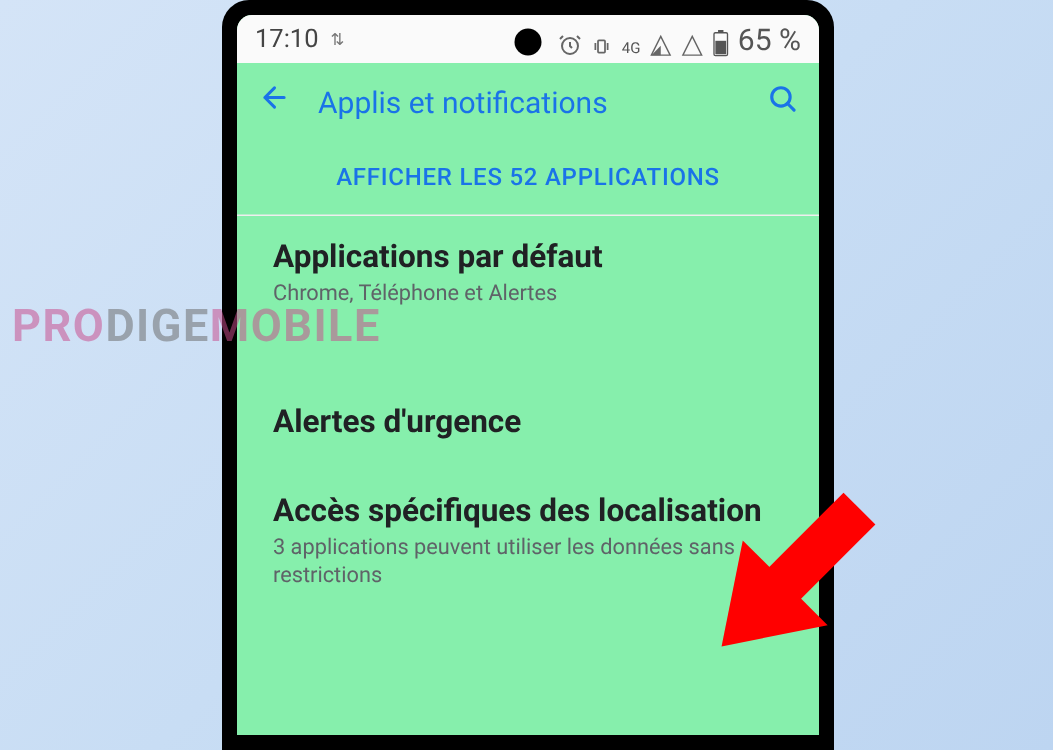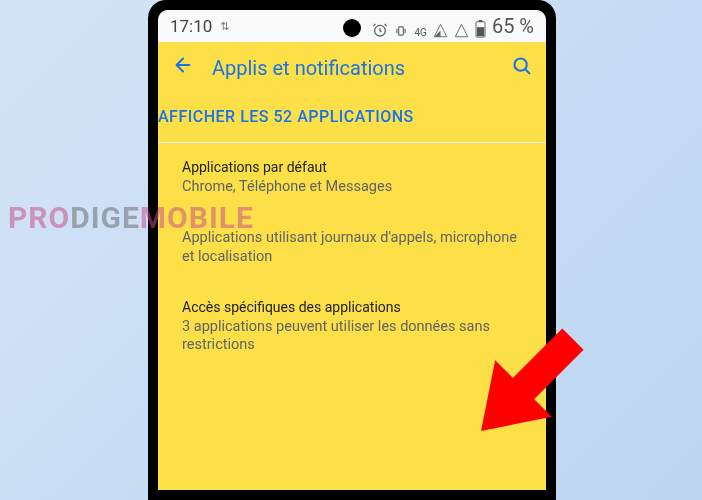--- a/index.html
+++ b/index.html
@@ -17,21 +17,21 @@
       top: 0;
       width: 408px;
       height: 500px;
       background: #000;
       border-radius: 18px 18px 0 0;
       padding: 10px;
     }
     .phone-screen {
       width: 100%;
       height: 100%;
-      background: #fde047;
+      background: #86efac;
       border-radius: 10px 10px 0 0;
       overflow: hidden;
       position: relative;
     }
     .camera-notch {
       position: absolute;
       top: 9px;
       left: 50%;
       transform: translateX(-50%);
       width: 18px;
@@ -80,37 +80,38 @@
       flex: 1;
       color: #1a73e8;
       font-size: 20px;
       font-weight: 400;
     }
     .search-icon {
       color: #1a73e8;
       font-size: 20px;
     }
     .show-all-apps {
+      text-align: center;
       color: #1a73e8;
       font-size: 16px;
       font-weight: 500;
       letter-spacing: 0.5px;
       padding: 14px 0 16px 0;
       border-bottom: 1px solid #eee;
     }
     .settings-list {
       padding: 0 0 0 24px;
     }
     .settings-item {
       padding: 16px 16px 16px 0;
     }
     .settings-item-title {
-      font-size: 14px;
+      font-size: 21px;
       color: #202124;
-      font-weight: 400;
+      font-weight: 700;
       margin-bottom: 3px;
     }
     .settings-item-subtitle {
       font-size: 14.5px;
       color: #5f6368;
       line-height: 1.3;
     }
     .watermark {
       position: absolute;
       left: 8px;
@@ -200,27 +201,29 @@
       </span>
     </div>
 
     <div class="show-all-apps">
       <span>AFFICHER LES 52 APPLICATIONS</span>
     </div>
 
     <div class="settings-list">
       <div class="settings-item">
         <div class="settings-item-title">Applications par défaut</div>
-        <div class="settings-item-subtitle">Chrome, Téléphone et Messages</div>
-      </div>
-      <div class="settings-item">
-        <div class="settings-item-subtitle">Applications utilisant journaux d'appels, microphone et localisation</div>
-      </div>
-      <div class="settings-item">
-        <div class="settings-item-title">Accès spécifiques des applications</div>
+        <div class="settings-item-subtitle">Chrome, Téléphone et Alertes</div>
+      </div>
+      <div class="settings-item">
+      </div>
+      <div class="settings-item">
+        <div class="settings-item-title">Alertes d'urgence</div>
+      </div>
+      <div class="settings-item">
+        <div class="settings-item-title">Accès spécifiques des localisation</div>
         <div class="settings-item-subtitle">3 applications peuvent utiliser les données sans restrictions</div>
       </div>
     </div>
 
   </div>
 </div>
 
 <div class="red-arrow">
   <svg width="140" height="150" viewBox="0 0 140 150">
     <g transform="rotate(45 70 75)">

